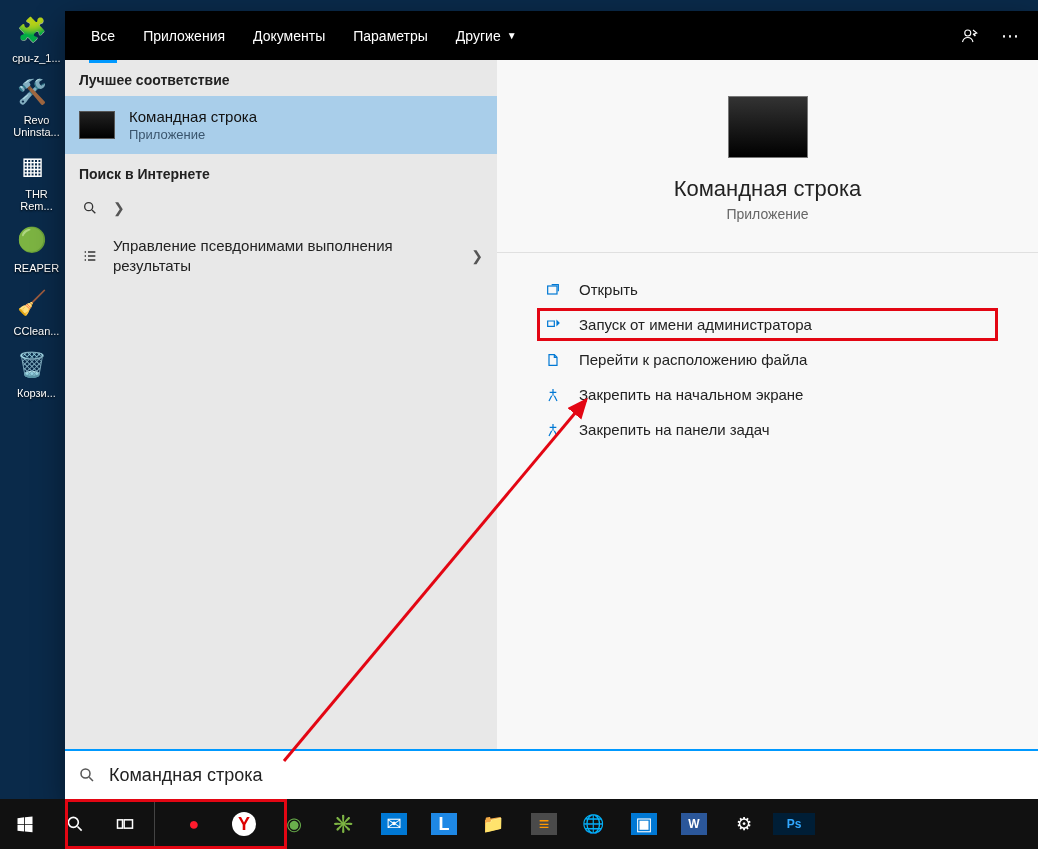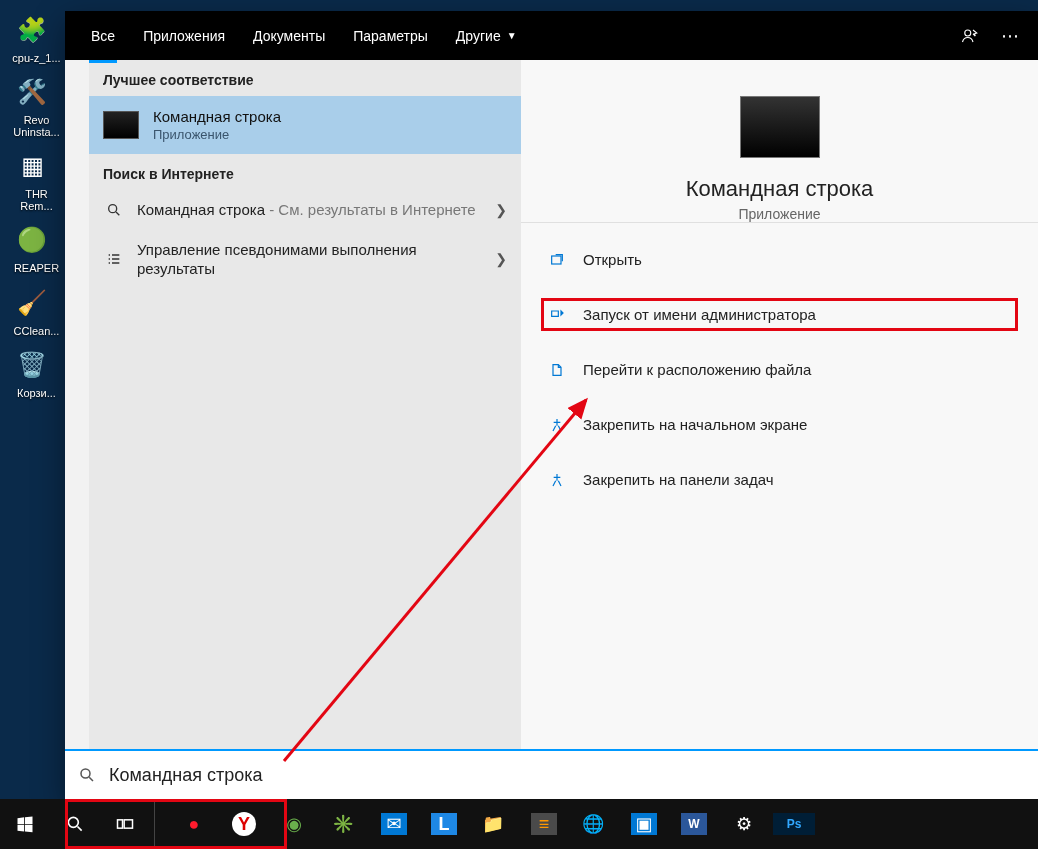--- a/index.html
+++ b/index.html
@@ -21,41 +21,41 @@
   height: 49px; background: #000; color: #fff; display: flex; align-items: center;
   padding: 0 8px 0 12px; gap: 0;
 }
 .tab { padding: 0 14px; height: 55px; display: flex; align-items: center; font-size: 14px; color: #fff; position: relative; cursor: pointer; }
 .tab.active::after { content:""; position:absolute; left:12px; right:12px; bottom:0; height:3px; background:#0099ff; }
 .tab.more .chev { margin-left:6px; font-size:10px; }
 .top-spacer { flex:1; }
 .top-ibtn { width:40px; height:55px; display:flex; align-items:center; justify-content:center; font-size:18px; cursor:pointer; }
 
 .flyout-body { flex:1; display:flex; min-height:0; }
-.left { width:432px; background:#e8e8e8; display:flex; flex-direction:column;margin-left:24px; }
+.left { width:432px; background:#e8e8e8; display:flex; flex-direction:column; }
 .right { flex:1; background:#f8f8f8; display:flex; flex-direction:column; }
 
 .sec-header { padding: 12px 14px 8px; font-size: 14px; color:#222; font-weight:600; }
 .best { display:flex; align-items:center; gap:14px; padding:12px 14px; background:#A9CEEA; }
 .best .cmd-tile { width:36px; height:28px; background:linear-gradient(#222,#000); border:1px solid #555; }
 .best .title { font-size:15px; color:#111; }
 .best .sub { font-size:13px; color:#3a556d; margin-top:2px; }
 
 .row { display:flex; align-items:center; gap:12px; padding:10px 14px; cursor:pointer; }
 .row .ricon { width:22px; display:flex; justify-content:center; color:#333; font-size:16px; }
 .row .rtxt { flex:1; font-size:15px; color:#222; line-height:1.3; }
 .row .rtxt .tail { color:#777; }
 .row .chev { color:#555; font-size:14px; }
 
 .hero { padding-top: 36px; display:flex; flex-direction:column; align-items:center; }
 .hero .tile { width:80px; height:62px; background:linear-gradient(#333,#000); border:1px solid #777; }
 .hero h2 { margin-top:18px; font-size:22px; font-weight:400; color:#222; }
 .hero .sub { margin-top:4px; font-size:14px; color:#666; }
 
-.actions { border-top:1px solid #e0e0e0; padding:20px 20px; display:flex; flex-direction:column; gap:22px; }
+.actions { margin-top:30px; border-top:1px solid #e0e0e0; padding:20px 40px; display:flex; flex-direction:column; gap:2px; }
 .action { display:flex; align-items:center; gap:16px; padding:8px 6px; cursor:pointer; font-size:15px; color:#222; border-radius:2px; }
 .action .aicon { width:20px; color:#0078d4; font-size:16px; display:flex; justify-content:center; }
 .action.highlight { border:3px solid #e30613; border-radius:0; padding:5px 3px; }
 
 
 .searchbar {
   height: 50px; background:#fff; display:flex; align-items:center;
   border-top:2px solid #0099ff;
 }
 .searchbar .sicon { width:44px; display:flex; justify-content:center; color:#555; font-size:18px; }
@@ -139,23 +139,20 @@
         </div>
 
         <div class="sec-header">Поиск в Интернете</div>
         <div class="row">
           <div class="ricon">
             <svg class="iicon" viewBox="0 0 24 24" fill="none" stroke="currentColor" stroke-width="2">
                 <circle cx="10" cy="10" r="6"></circle>
                 <path d="M15 15l5 5"></path>
               </svg>
           </div>
-          <div class="rtxt">
-            <span>Командная строка</span><span class="tail"> - См. результаты в Интернете</span>
-          </div>
           <div class="chev">❯</div>
         </div>
 
         <div class="row">
           <div class="ricon">
             <svg class="iicon" viewBox="0 0 24 24" fill="none" stroke="currentColor" stroke-width="2">
                 <path d="M4 6h2M4 12h2M4 18h2M9 6h11M9 12h11M9 18h11"></path>
               </svg>
           </div>
           <div class="rtxt">Управление псевдонимами выполнения результаты</div>

